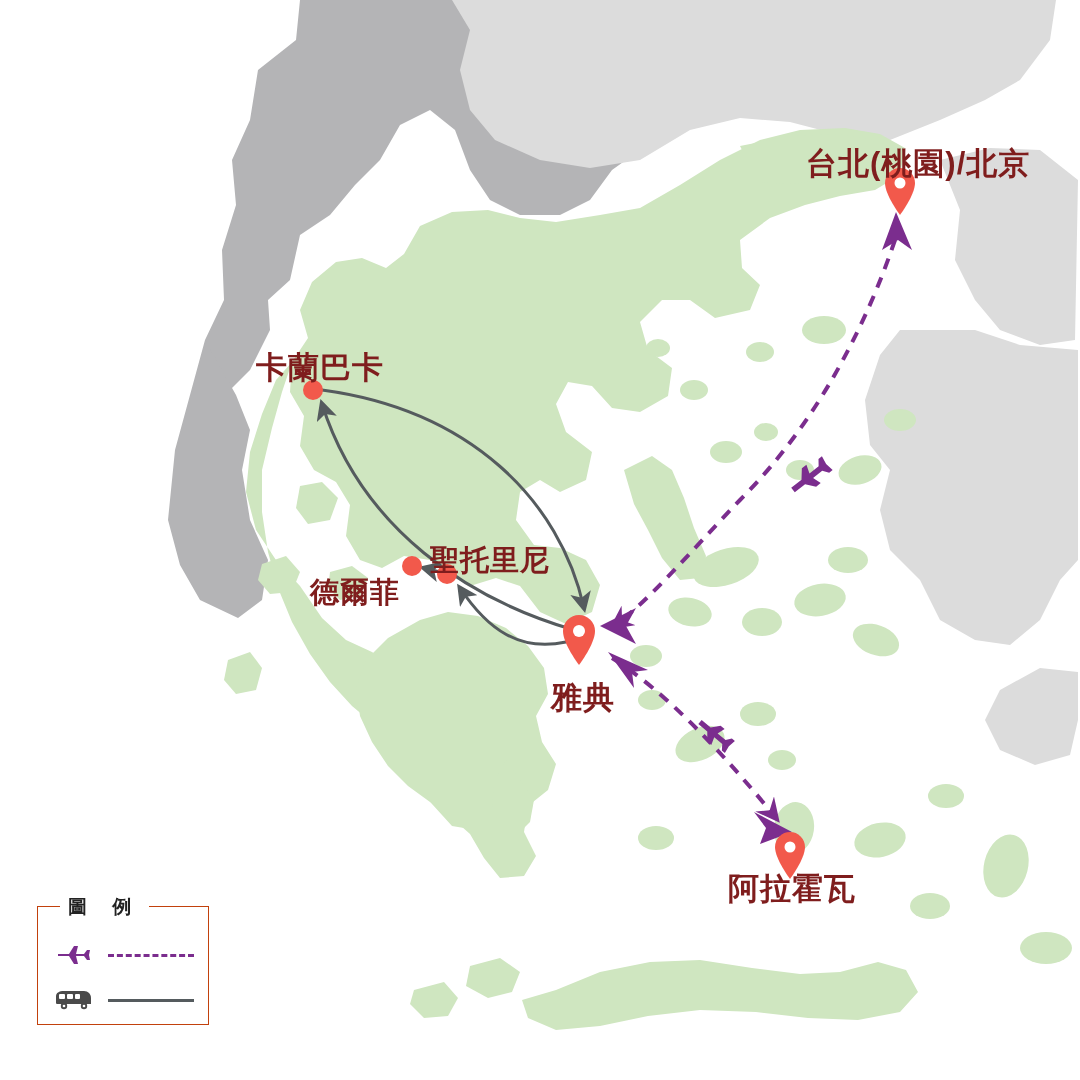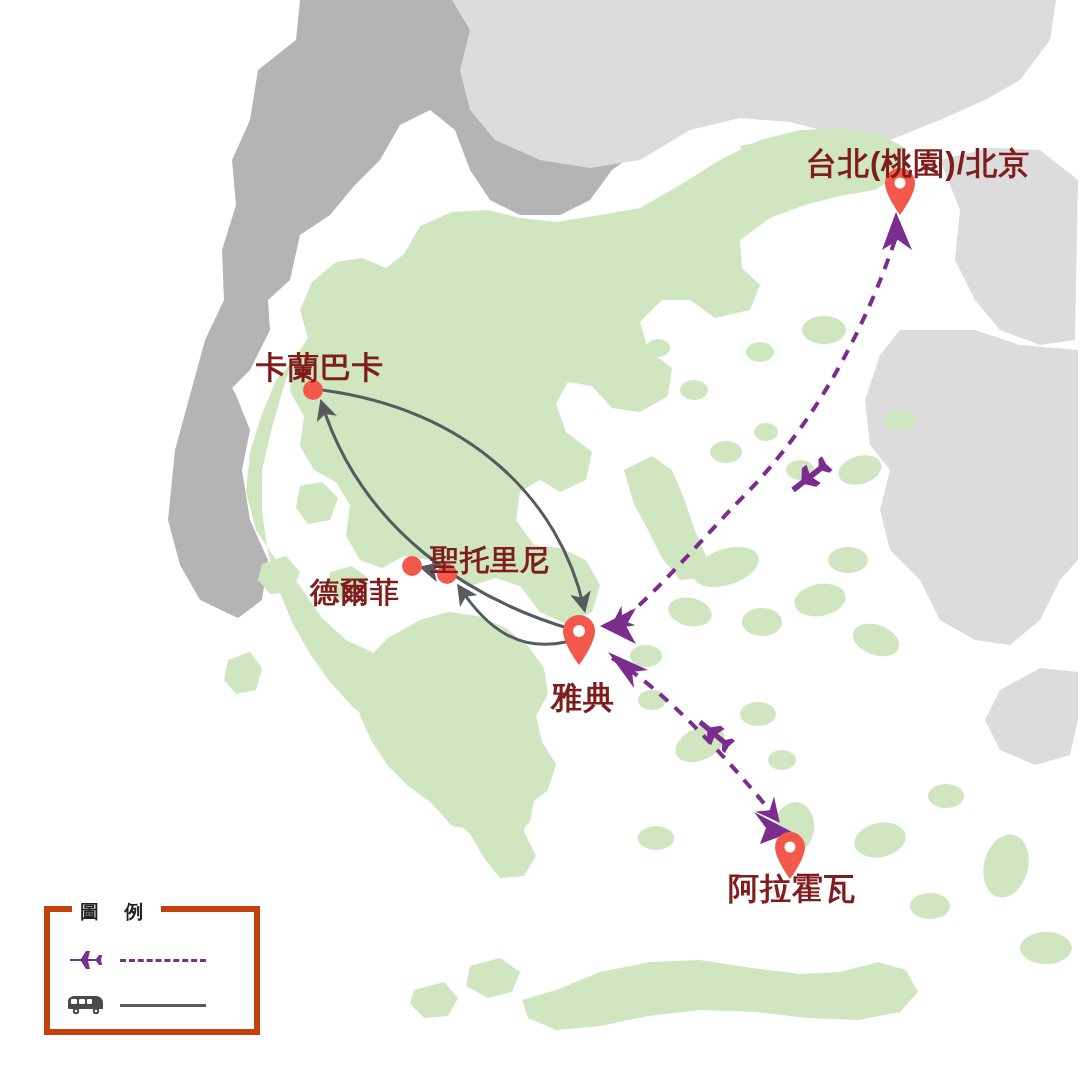--- a/index.html
+++ b/index.html
@@ -12,22 +12,22 @@
   .label-lg{font-size:31px;}
   .label-md{font-size:29px;}
 
   .brand{position:absolute;left:288px;top:238px;display:flex;align-items:center;gap:14px;}
   .flag{width:84px;height:84px;border-radius:50%;overflow:hidden;flex:0 0 auto;
         box-shadow:0 0 0 1px rgba(0,0,0,.05);}
   .brandtext{display:flex;flex-direction:column;line-height:1.02;color:#9a9a96;}
   .brand-cn{font-size:36px;font-weight:400;letter-spacing:2px;}
   .brand-en{font-size:40px;font-weight:400;letter-spacing:1px;margin-top:2px;}
 
-  .legend{position:absolute;left:44px;top:906px;width:170px;height:117px;
-          border:6px solid #c2410c;background:transparent;padding-left:34px;}
+  .legend{position:absolute;left:37px;top:906px;width:170px;height:117px;
+          border:1px solid #c2410c;background:transparent;}
   .legend-title{position:absolute;left:22px;top:-13px;background:#ffffff;padding:0 8px;
                 font-size:19px;font-weight:700;color:#222;letter-spacing:10px;}
   .legend-row{position:absolute;left:14px;display:flex;align-items:center;gap:12px;}
   .legend-row.air{top:35px;}
   .legend-row.bus{top:80px;}
   .legend-icon{width:44px;height:26px;display:flex;align-items:center;justify-content:center;}
   .legend-line{width:86px;height:0;}
   .legend-line.dashed{border-top:3px dashed #7b2d8e;}
   .legend-line.solid{border-top:3px solid #555b5e;}
 </style>

